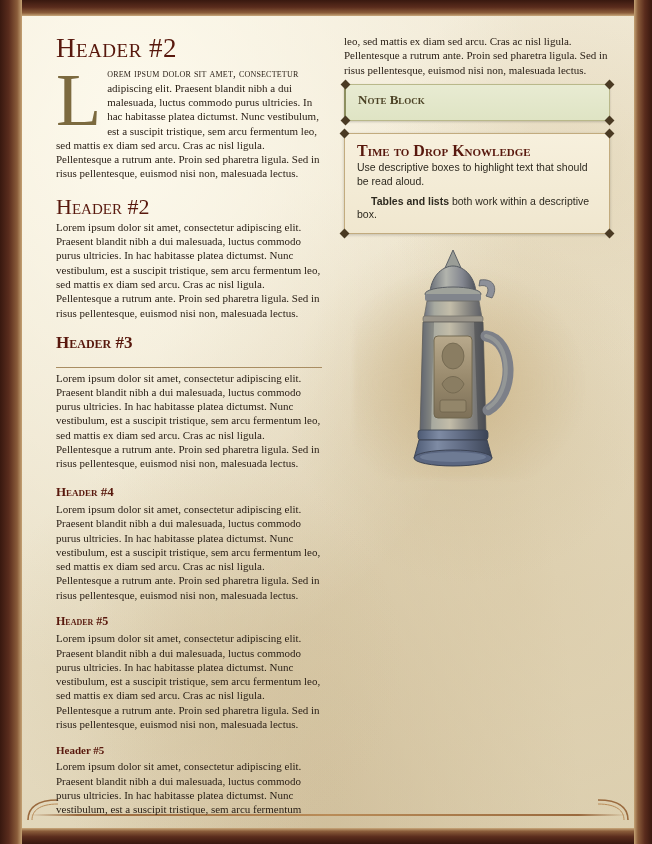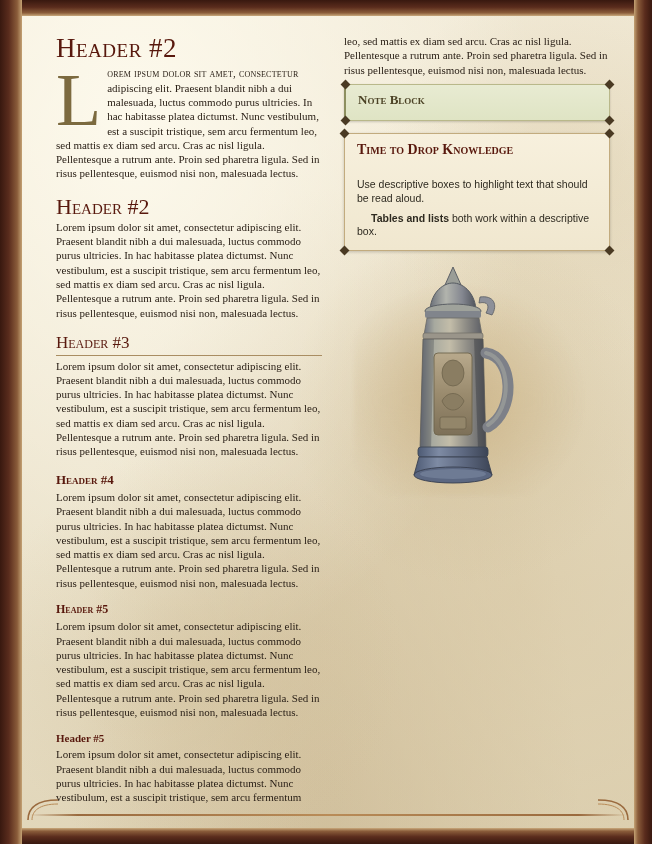--- a/index.html
+++ b/index.html
@@ -103,26 +103,26 @@
     font-variant: small-caps;
     font-weight: normal;
     color: #58180d;
     font-size: 22px;
     margin: 14px 0 2px 0;
     line-height: 1.05;
   }
   h3.header3 {
     font-family: "Liberation Serif", serif;
     font-variant: small-caps;
-    font-weight: normal;
+    font-weight: bold;
     color: #58180d;
     font-size: 17px;
     margin: 14px 0 3px 0;
     border-bottom: 1px solid #a98d62;
-    padding-bottom: 2px;
+    padding-bottom: 14px;
     line-height: 1.1;
   }
   h4.header4 {
     font-family: "Liberation Serif", serif;
     font-variant: small-caps;
     font-weight: bold;
     color: #58180d;
     font-size: 13px;
     margin: 14px 0 3px 0;
     line-height: 1.1;
@@ -224,22 +224,22 @@
     padding: 8px 12px 11px 12px;
     background: linear-gradient(180deg, #f7f0dd 0%, #f0e7cf 100%);
     border: 1px solid #c2ab7e;
     box-shadow: 0 1px 3px rgba(0,0,0,0.2);
   }
   .desc-title {
     font-family: "Liberation Serif", serif;
     font-variant: small-caps;
     font-weight: bold;
     color: #58180d;
-    font-size: 14px;
-    margin: 0 0 20px 0;
+    font-size: 16px;
+    margin: 0 0 1px 0;
   }
   .desc-text {
     font-family: "Liberation Sans", sans-serif;
     font-size: 10.5px;
     line-height: 1.32;
     color: #2e2a20;
     margin: 0 0 6px 0;
   }
   .desc-text.indent { text-indent: 14px; margin-bottom: 0; }
   .desc-text b { font-weight: bold; }

